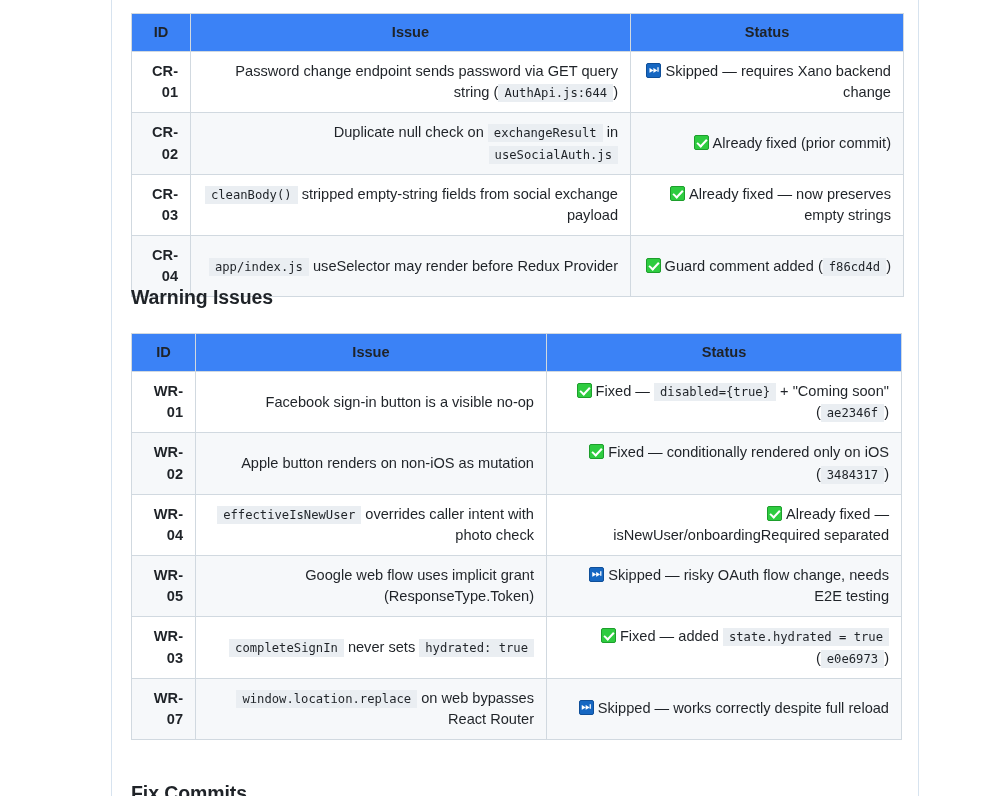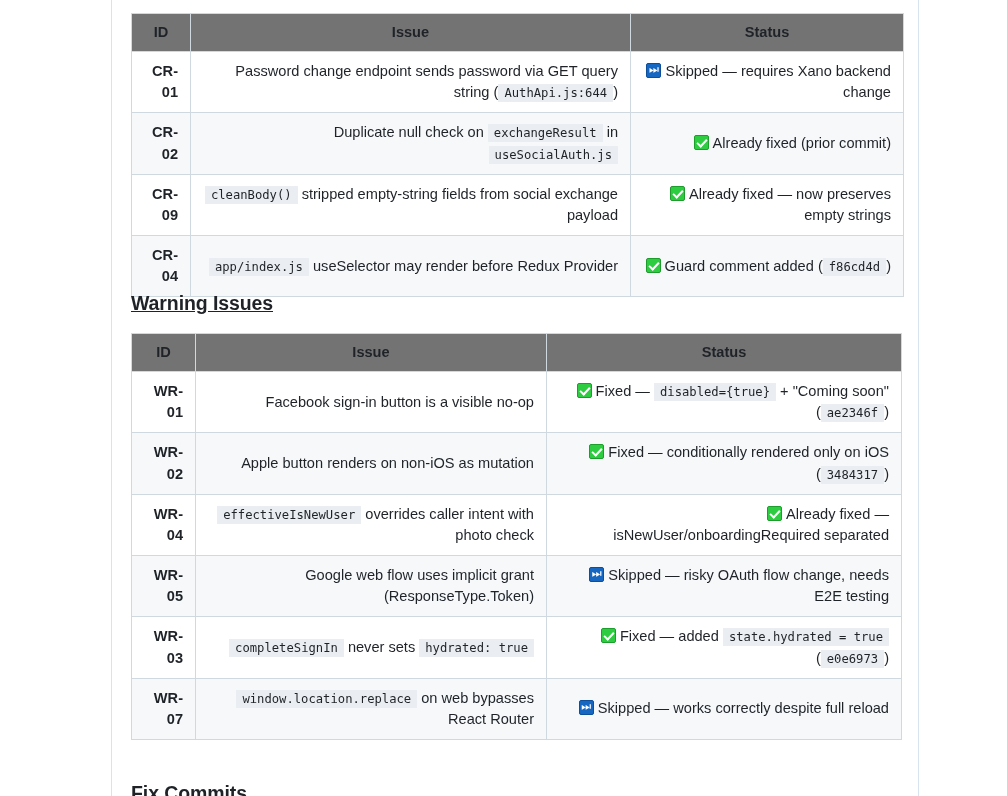--- a/index.html
+++ b/index.html
@@ -31,21 +31,21 @@
 
   
   h2.section-heading {
     font-size: 19.5px;
     font-weight: bold;
     color: #1f2328;
     letter-spacing: -0.1px;
     margin: 0;
     padding: 0;
   }
-  .heading-warning { position: absolute; left: 131px; top: 292px; text-decoration: underline; }
+  .heading-warning { position: absolute; left: 131px; top: 286px; }
   .heading-fix     { position: absolute; left: 131px; top: 782px; }
 
   
   table.issues {
     position: absolute;
     border-collapse: collapse;
     border-spacing: 0;
     background: #ffffff;
     font-size: 14.6px;
     line-height: 1.45;
@@ -55,21 +55,21 @@
   table.issues td {
     border: 1px solid #d1d9e0;
     padding: 9px 12px;
     vertical-align: middle;
     color: #1f2328;
     text-align: right;
   }
   table.issues thead th {
     text-align: center;
     font-weight: bold;
-    background: #737373;
+    background: #3b82f6;
     padding-top: 8px;
     padding-bottom: 8px;
   }
   table.issues tbody tr:nth-child(even) > td {
     background: #f6f8fa;
   }
   table.issues tbody tr:nth-child(odd) > td {
     background: #ffffff;
   }
   td.col-id {
@@ -171,21 +171,21 @@
           <td class="col-id">CR-01</td>
           <td class="col-issue">Password change endpoint sends password via GET query string (<code class="chip">AuthApi.js:644</code>)</td>
           <td class="col-status"><span class="badge skip"></span>Skipped — requires Xano backend change</td>
         </tr>
         <tr>
           <td class="col-id">CR-02</td>
           <td class="col-issue">Duplicate null check on <code class="chip">exchangeResult</code> in <code class="chip">useSocialAuth.js</code></td>
           <td class="col-status"><span class="badge check"></span>Already fixed (prior commit)</td>
         </tr>
         <tr>
-          <td class="col-id">CR-09</td>
+          <td class="col-id">CR-03</td>
           <td class="col-issue"><code class="chip">cleanBody()</code> stripped empty-string fields from social exchange payload</td>
           <td class="col-status"><span class="badge check"></span>Already fixed — now preserves empty strings</td>
         </tr>
         <tr>
           <td class="col-id">CR-04</td>
           <td class="col-issue"><code class="chip">app/index.js</code> useSelector may render before Redux Provider</td>
           <td class="col-status"><span class="badge check"></span>Guard comment added (<code class="chip">f86cd4d</code>)</td>
         </tr>
       </tbody>
   </table>

